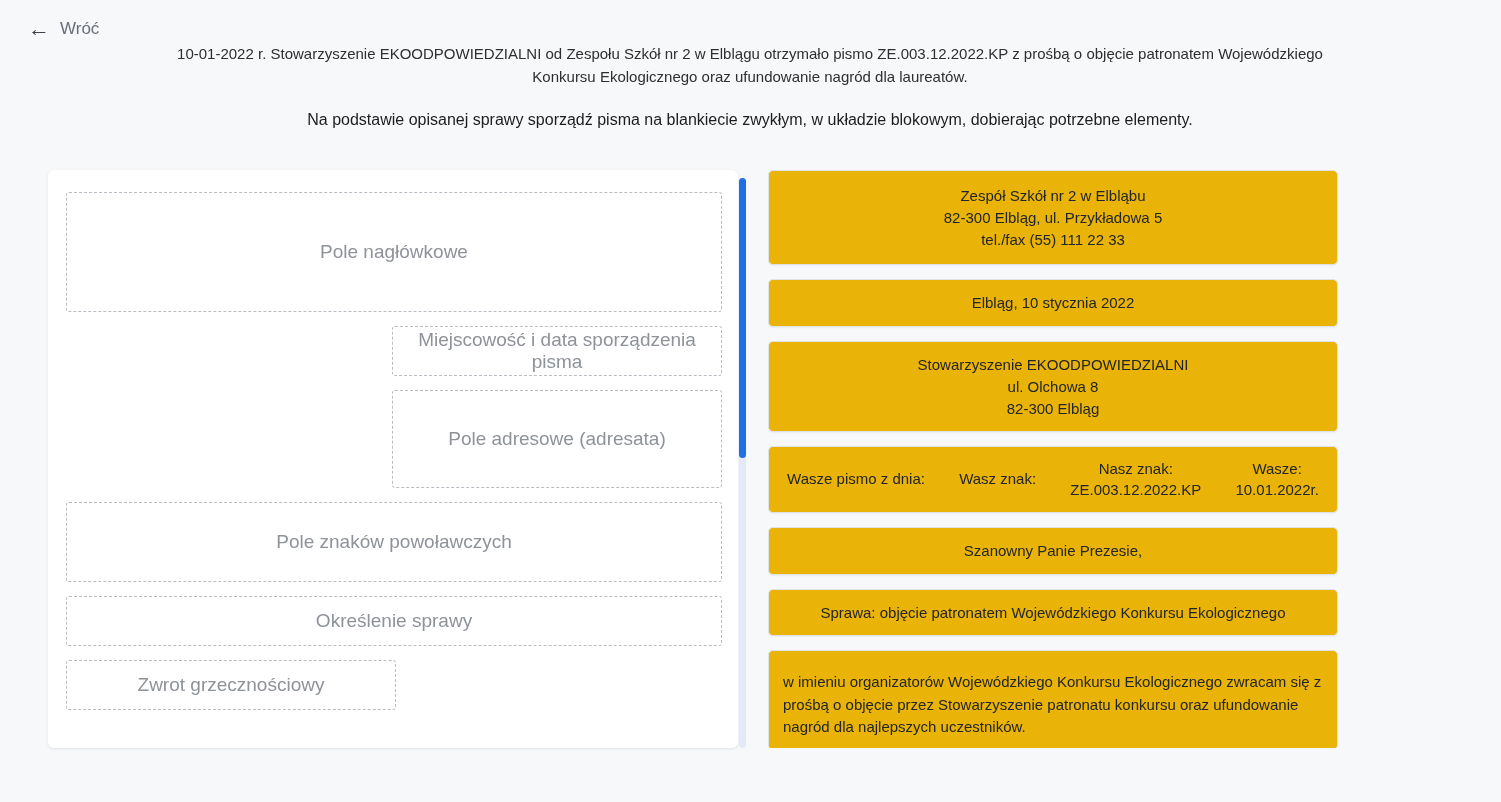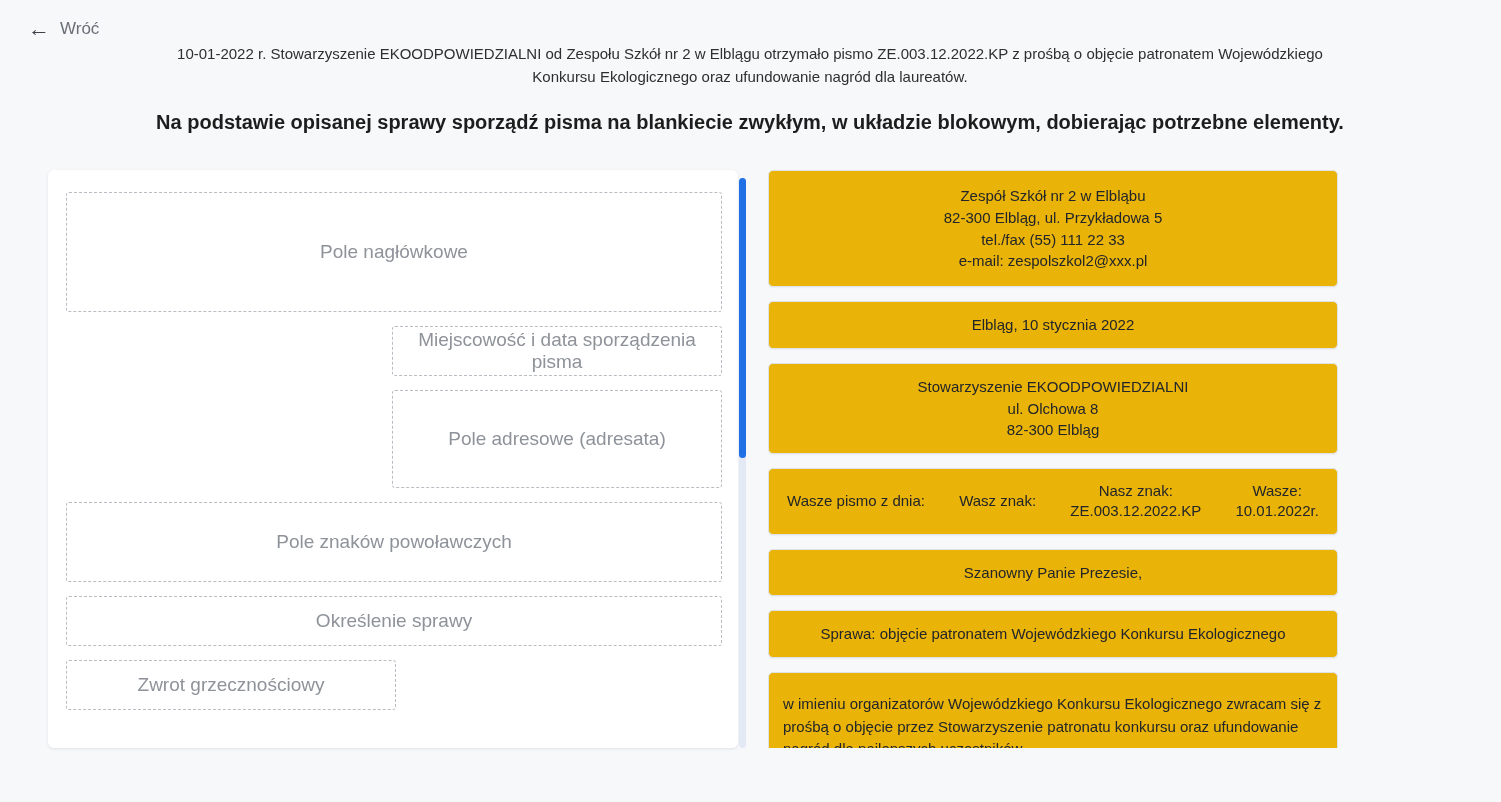--- a/index.html
+++ b/index.html
@@ -49,22 +49,22 @@
     width: 1200px;
     text-align: center;
   }
   .task-desc {
     font-size: 15px;
     line-height: 1.55;
     color: #2f2f2f;
     margin: 0 0 22px 0;
   }
   .task-instr {
-    font-size: 20px;
-    font-weight: bold;
+    font-size: 16px;
+    font-weight: normal;
     color: #1d1d1d;
     margin: 0;
   }
 
   
   .columns {
     position: absolute;
     top: 170px;
     left: 0;
     right: 0;
@@ -204,21 +204,20 @@
       </div>
     </div>
 
     <div class="col col-right">
       <div class="panel-right">
 
         <div class="card card-sender">
           <div>Zespół Szkół nr 2 w Elbląbu</div>
           <div>82-300 Elbląg, ul. Przykładowa 5</div>
           <div>tel./fax (55) 111 22 33</div>
-          <div>e-mail: zespolszkol2@xxx.pl</div>
         </div>
 
         <div class="card">Elbląg, 10 stycznia 2022</div>
 
         <div class="card">
           <div>Stowarzyszenie EKOODPOWIEDZIALNI</div>
           <div>ul. Olchowa 8</div>
           <div>82-300 Elbląg</div>
         </div>
 

